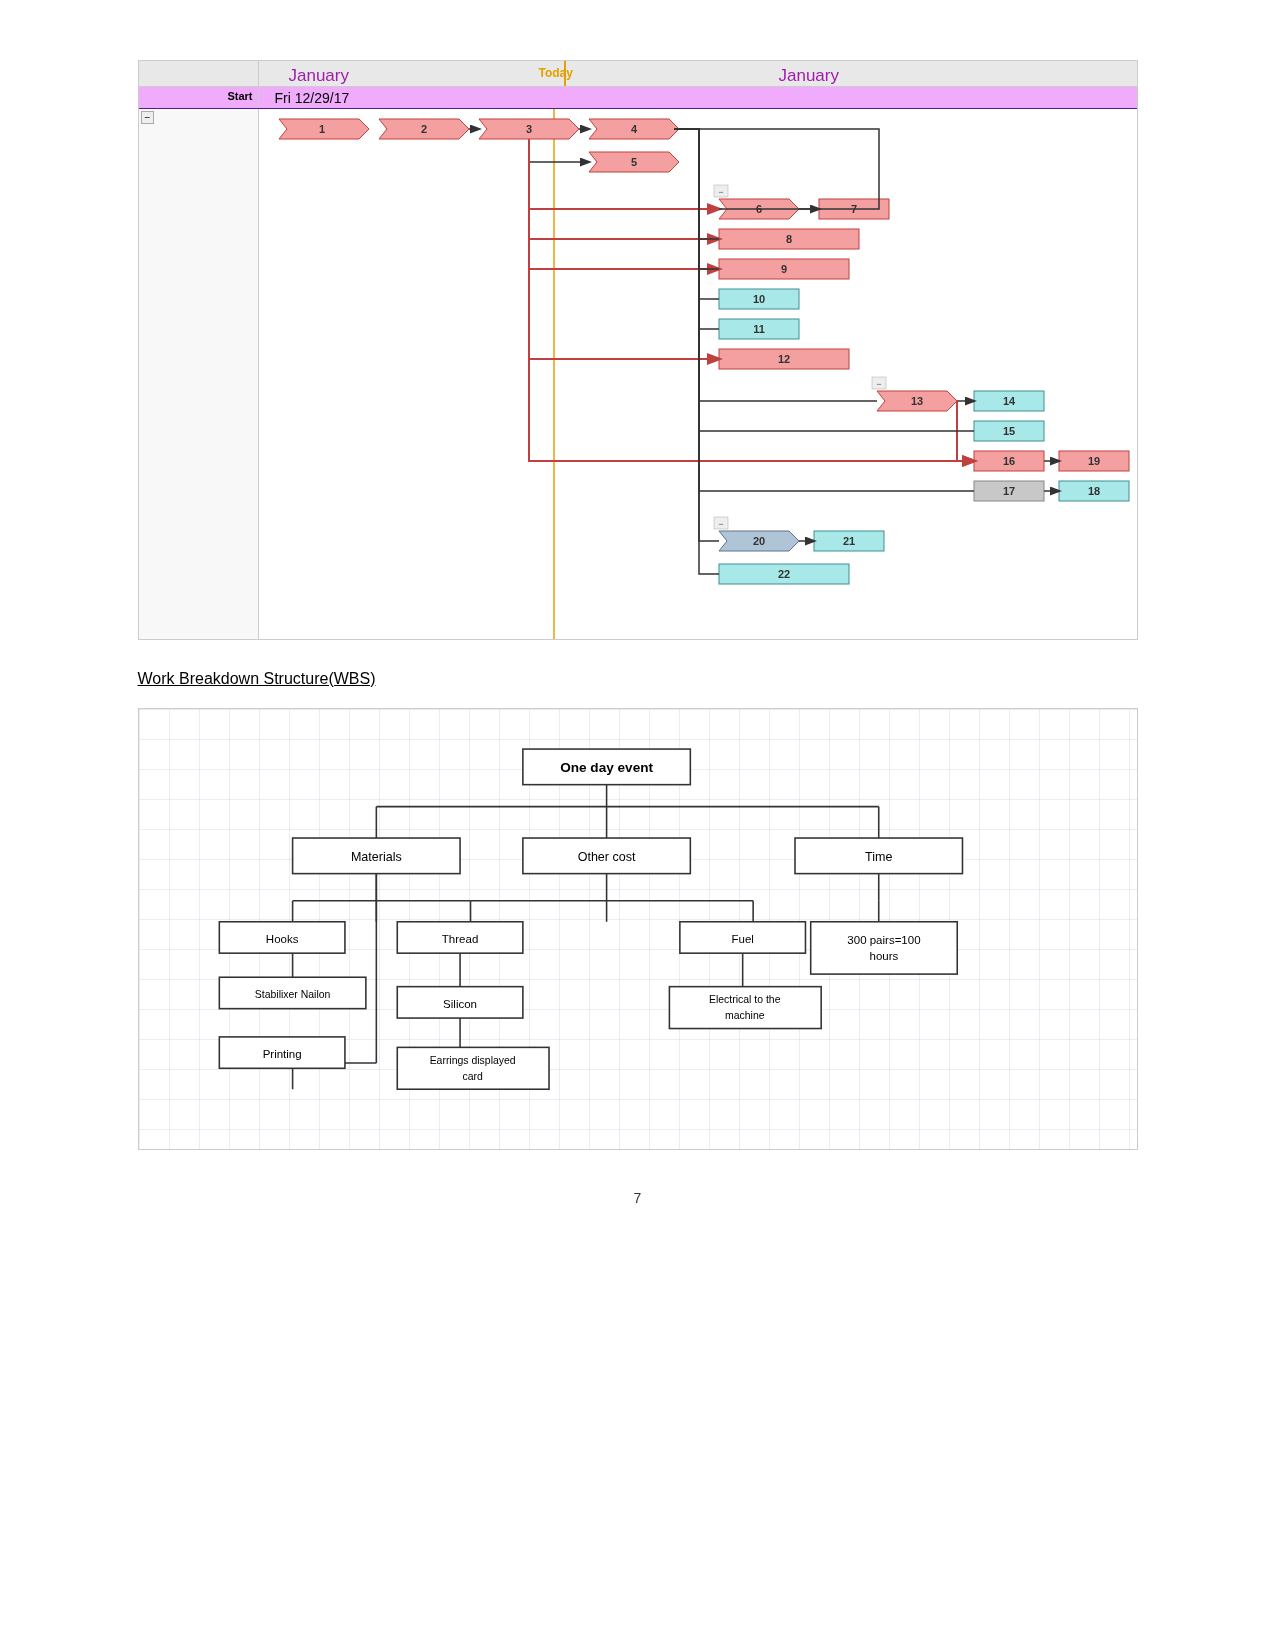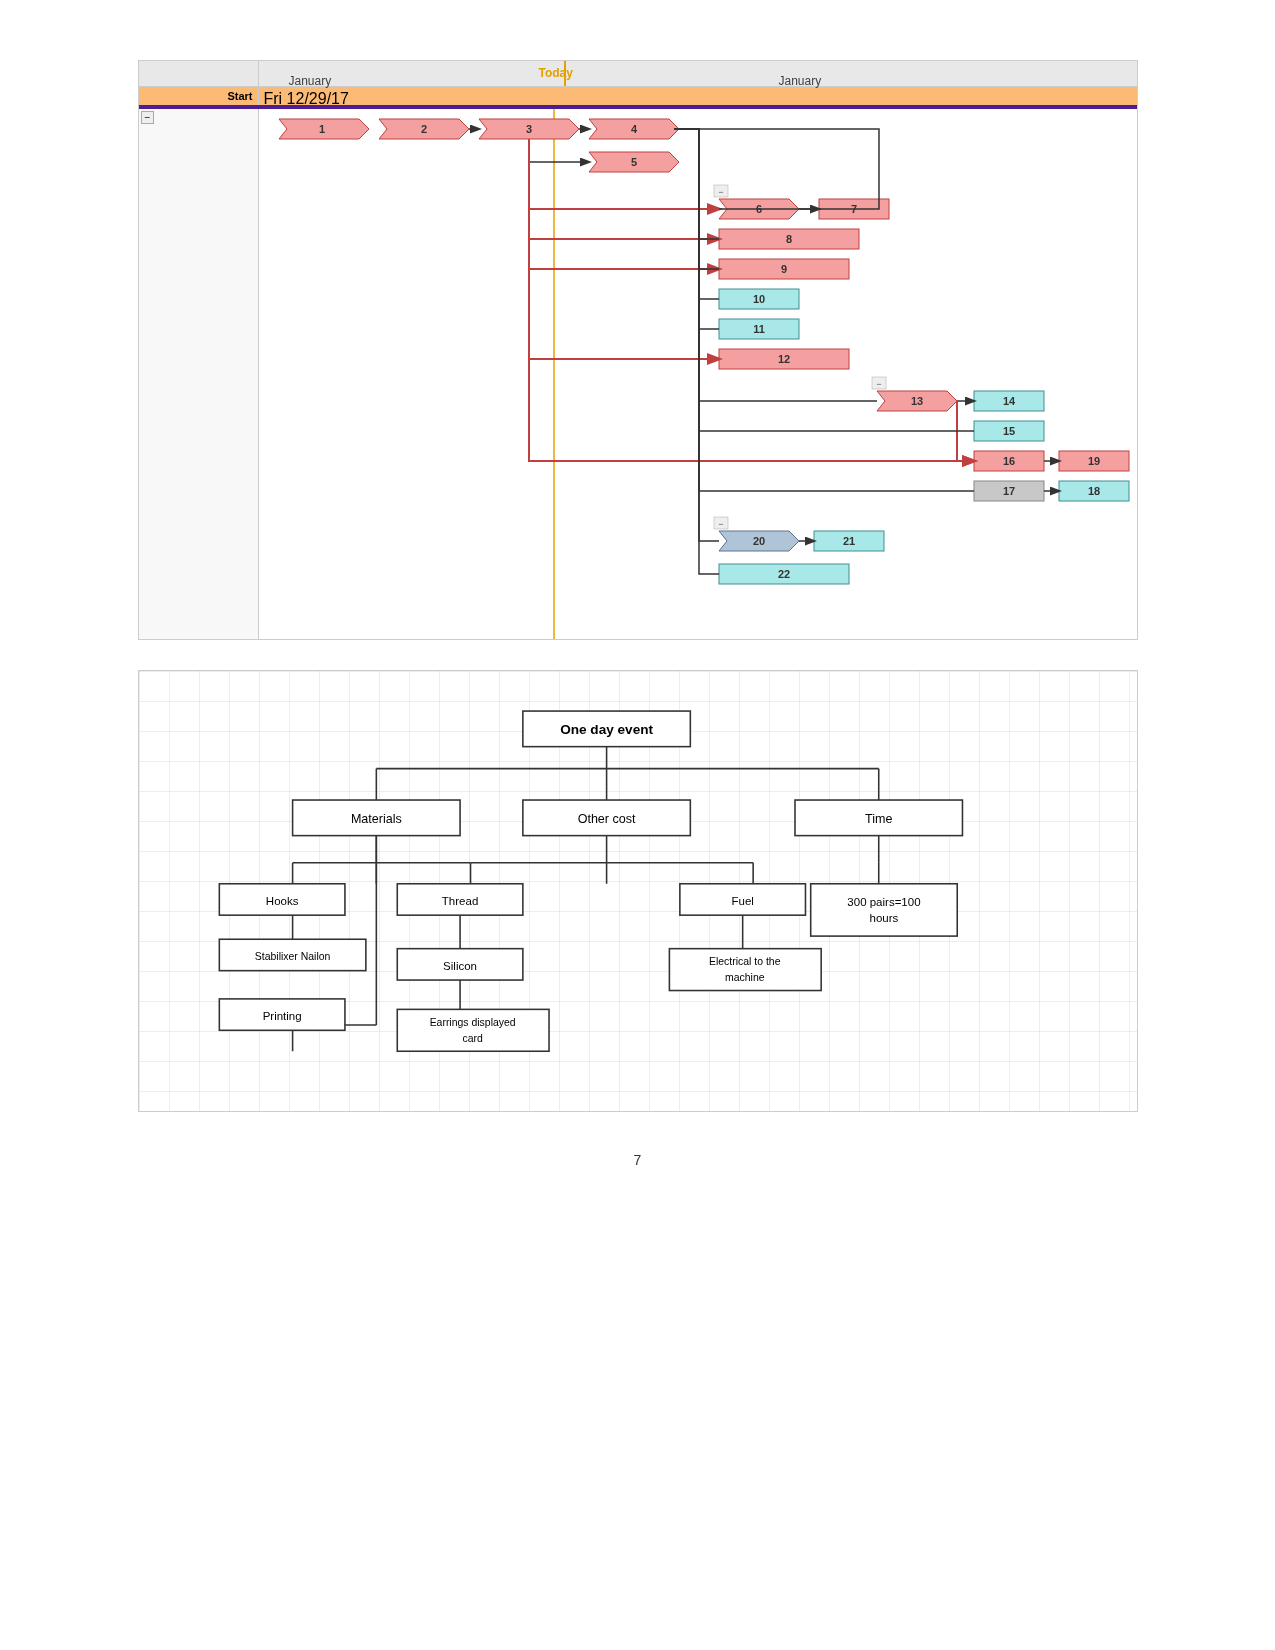--- a/index.html
+++ b/index.html
@@ -38,55 +38,55 @@
       border-right: 1px solid #ccc;
       flex-shrink: 0;
     }
     .gantt-header-months {
       flex: 1;
       display: flex;
       position: relative;
     }
     .month-label {
       position: absolute;
-      font-size: 12px;
-      color: #404040;
-      top: 13px;
+      font-size: 17px;
+      color: #a21caf;
+      top: 5px;
     }
     .today-label {
       position: absolute;
       font-size: 12px;
       color: #e6a000;
       font-weight: bold;
       top: 5px;
     }
     .today-line {
       position: absolute;
       top: 0;
       bottom: 0;
       width: 2px;
       background: #e6a000;
     }
     .gantt-subheader {
       display: flex;
-      background: #fdba74;
-      border-bottom: 4px solid #4c1d95;
+      background: #f0abfc;
+      border-bottom: 1px solid #4c1d95;
       height: 22px;
     }
     .gantt-subheader-left {
       width: 120px;
       border-right: 1px solid #ccc;
       font-size: 11px;
       padding: 3px 5px;
       flex-shrink: 0;
     }
     .gantt-subheader-right {
       flex: 1;
-      font-size: 16px;
-      padding: 3px 5px;
+      font-size: 14px;
+      padding: 3px 16px;
     }
     .gantt-body {
       position: relative;
       height: 530px;
       background: #fff;
       display: flex;
     }
     .gantt-left {
       width: 120px;
       border-right: 1px solid #ccc;
@@ -336,20 +336,21 @@
             <marker id="arrow-red" markerWidth="8" markerHeight="8" refX="6" refY="3" orient="auto">
               <path d="M0,0 L0,6 L8,3 z" fill="#c04040"></path>
             </marker>
           </defs>
         </svg>
       </div>
     </div>
   </div>
 
   <div>
+    <div class="wbs-title">Work Breakdown Structure(WBS)</div>
     <div class="wbs-container">
       <svg class="wbs-svg" xmlns="http://www.w3.org/2000/svg" viewBox="0 0 900 360">
 
         <rect x="340" y="10" width="160" height="34" fill="white" stroke="#333" stroke-width="1.5"></rect>
         <text x="420" y="32" font-size="13" font-weight="bold" text-anchor="middle" fill="#000">One day event</text>
 
         <line x1="420" y1="44" x2="420" y2="65" stroke="#333" stroke-width="1.5"></line>
         <line x1="200" y1="65" x2="680" y2="65" stroke="#333" stroke-width="1.5"></line>
         <line x1="200" y1="65" x2="200" y2="95" stroke="#333" stroke-width="1.5"></line>
         <line x1="420" y1="65" x2="420" y2="95" stroke="#333" stroke-width="1.5"></line>

